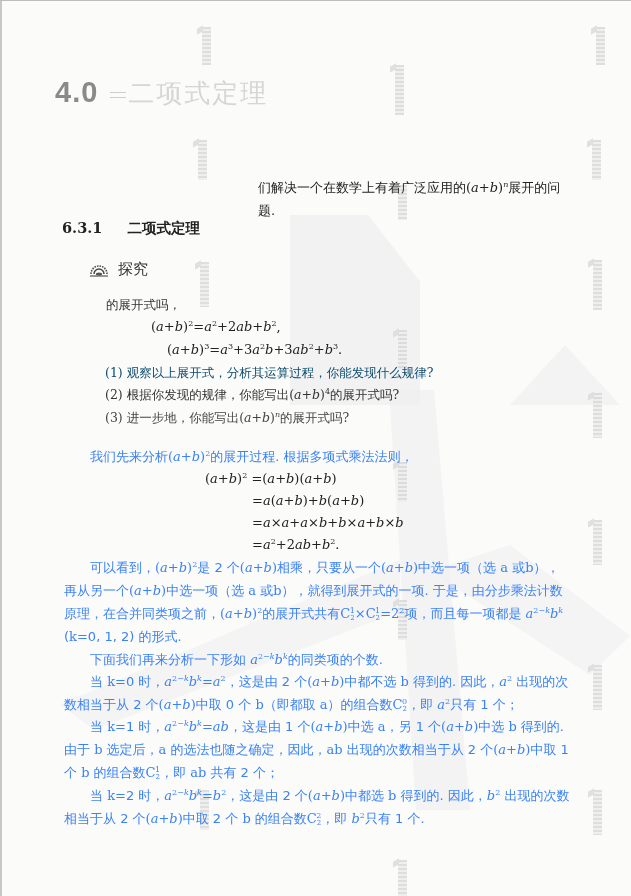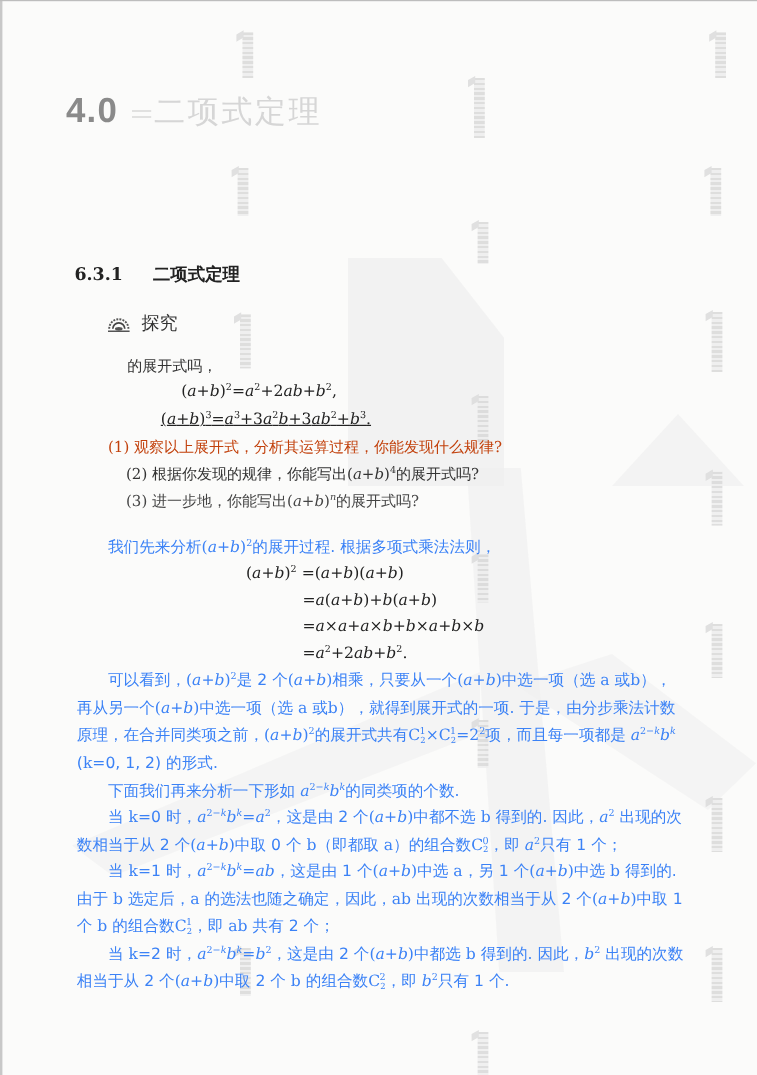--- a/index.html
+++ b/index.html
@@ -100,41 +100,42 @@
 <div class="chapter-title">
   <span class="chapter-num">4.0</span>
   <span class="chapter-dashes">
       <span></span>
       <span></span>
     </span>
   <span class="chapter-name" style="margin-left:2px">二项式定理</span>
 </div>
 
 <div class="intro">
+  <p><span>们解决一个在数学上有着广泛应用的</span><span class="math">(<i>a</i>+<i>b</i>)<sup><i>n</i></sup></span><span>展开的问题.</span></p>
 </div>
 
 <div class="section-title">
   <span class="num">6.3.1</span>
   <span>二项式定理</span>
 </div>
 
 <div class="explore">
   <svg class="explore-icon" viewBox="0 0 20 16">
     <path d="M2 12 A8 8 0 0 1 18 12" fill="none" stroke="#555" stroke-width="1.6" stroke-dasharray="1.6 1"></path>
     <path d="M5 12 A5 5 0 0 1 15 12" fill="none" stroke="#444" stroke-width="1.4"></path>
     <ellipse cx="10" cy="12" rx="3.2" ry="1.6" fill="#555"></ellipse>
     <line x1="1" y1="14" x2="19" y2="14" stroke="#555" stroke-width="1.2"></line>
   </svg>
   <span>探究</span>
 </div>
 
 <div class="block kai" style="left:106px;top:293px;">的展开式吗，</div>
 <div class="block math" style="left:151px;top:315px;font-size:13px;">(<i>a</i>+<i>b</i>)<sup>2</sup>=<i>a</i><sup>2</sup>+2<i>ab</i>+<i>b</i><sup>2</sup>,</div>
-<div class="block math" style="left:134px;top:338px;font-size:13px;text-decoration:underline;">(<i>a</i>+<i>b</i>)<sup>3</sup>=<i>a</i><sup>3</sup>+3<i>a</i><sup>2</sup><i>b</i>+3<i>ab</i><sup>2</sup>+<i>b</i><sup>3</sup>.</div>
-<div class="block kai" style="left:90px;top:361px;color:#c2410c;">(1) 观察以上展开式，分析其运算过程，你能发现什么规律?</div>
+<div class="block math" style="left:167px;top:338px;font-size:13px;">(<i>a</i>+<i>b</i>)<sup>3</sup>=<i>a</i><sup>3</sup>+3<i>a</i><sup>2</sup><i>b</i>+3<i>ab</i><sup>2</sup>+<i>b</i><sup>3</sup>.</div>
+<div class="block kai" style="left:105px;top:361px;color:#0c4a6e;">(1) 观察以上展开式，分析其运算过程，你能发现什么规律?</div>
 <div class="block kai" style="left:105px;top:383px;">(2) 根据你发现的规律，你能写出<span class="math">(<i>a</i>+<i>b</i>)<sup>4</sup></span>的展开式吗?</div>
 <div class="block kai" style="left:105px;top:406px;color:#444;">(3) 进一步地，你能写出<span class="math">(<i>a</i>+<i>b</i>)<sup><i>n</i></sup></span>的展开式吗?</div>
 
 <div class="block sans" style="left:90px;top:445px;">我们先来分析<span class="math">(<i>a</i>+<i>b</i>)<sup>2</sup></span>的展开过程. 根据多项式乘法法则，</div>
 <div class="block math" style="left:205px;top:467px;">(<i>a</i>+<i>b</i>)<sup>2</sup> =(<i>a</i>+<i>b</i>)(<i>a</i>+<i>b</i>)</div>
 <div class="block math" style="left:252px;top:489px;">=<i>a</i>(<i>a</i>+<i>b</i>)+<i>b</i>(<i>a</i>+<i>b</i>)</div>
 <div class="block math" style="left:252px;top:511px;">=<i>a</i>×<i>a</i>+<i>a</i>×<i>b</i>+<i>b</i>×<i>a</i>+<i>b</i>×<i>b</i></div>
 <div class="block math" style="left:252px;top:533px;">=<i>a</i><sup>2</sup>+2<i>ab</i>+<i>b</i><sup>2</sup>.</div>
 
 <div class="block sans" style="left:64px;top:556px;width:508px;">

